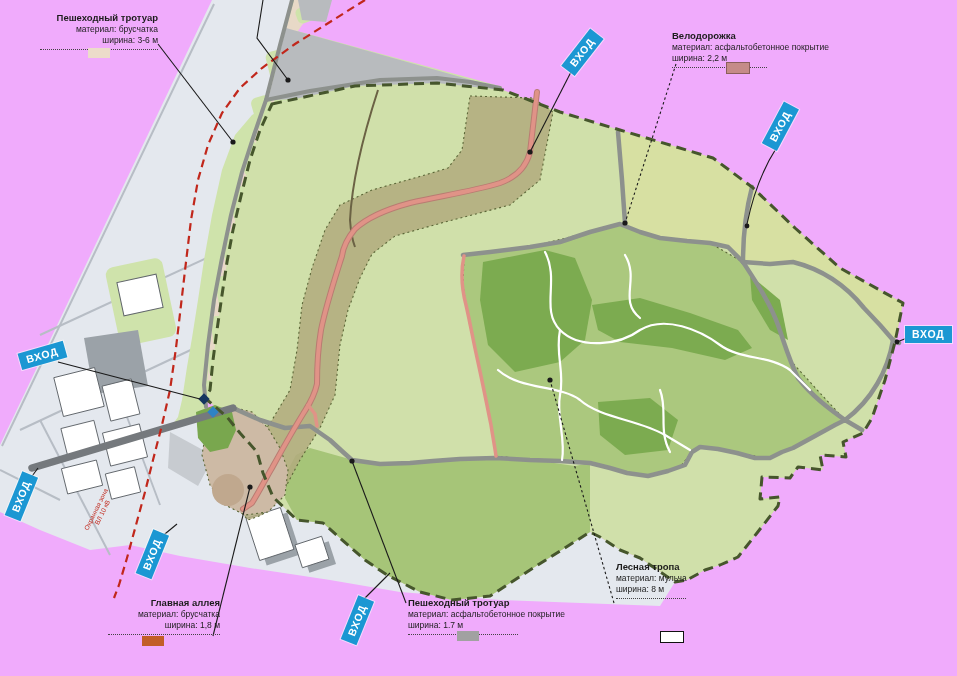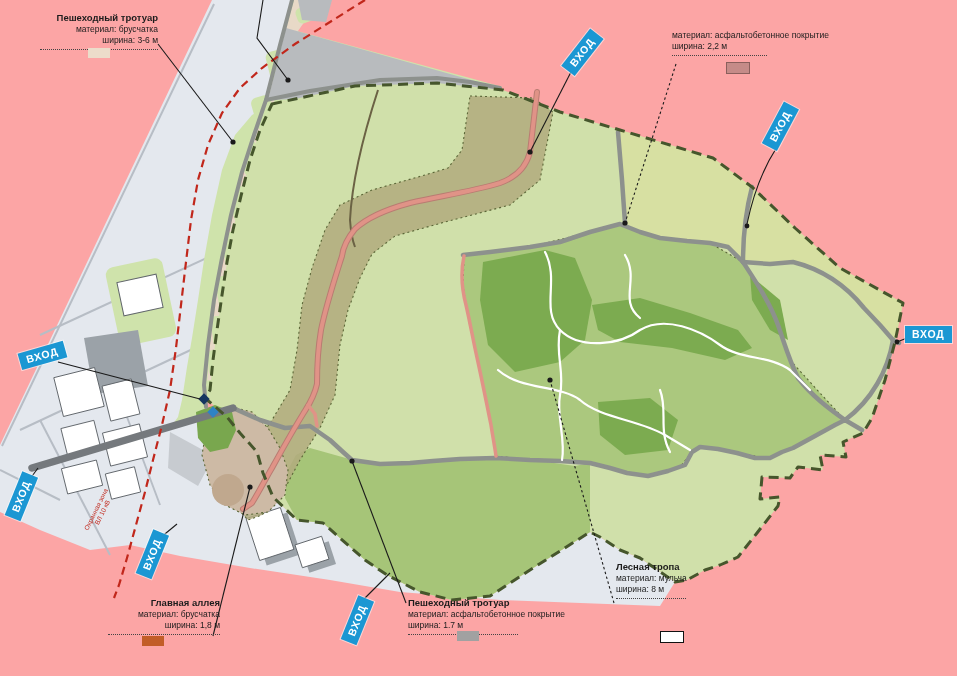--- a/index.html
+++ b/index.html
@@ -1,16 +1,16 @@
 <!DOCTYPE html>
 <html><head>
 <meta charset="utf-8">
 <style>
   html,body{margin:0;padding:0;background:#fff;}
-  .stage{position:relative;width:957px;height:676px;background:#fca5a5;overflow:hidden;
+  .stage{position:relative;width:957px;height:676px;background:#f0abfc;overflow:hidden;
          font-family:"Liberation Sans",sans-serif;color:#1c1c1c;}
   .stage svg{position:absolute;left:0;top:0;}
   
   .lbl{position:absolute;font-size:8.5px;line-height:1.3;}
   .lbl .t{font-weight:bold;font-size:9.5px;}
   .lbl .dots{border-bottom:1.5px dotted #444;height:2px;margin-top:1px;}
   .lbl.right{text-align:right;}
   .swatch{position:absolute;width:22px;height:10px;}
   
   .badge{position:absolute;background:#1b97d3;color:#fff;font-weight:bold;
@@ -193,20 +193,21 @@
 
 <div class="lbl right" style="left:40px;top:12px;width:118px;">
   <div class="t">Пешеходный тротуар</div>
   <div>материал: брусчатка</div>
   <div>ширина: 3-6 м</div>
   <div class="dots"></div>
 </div>
 <div class="swatch" style="left: 88px; top: 48px; background: rgb(236, 220, 202);"></div>
 
 <div class="lbl" style="left:672px;top:30px;width:230px;">
+  <div class="t">Велодорожка</div>
   <div>материал: асфальтобетонное покрытие</div>
   <div>ширина: 2,2 м</div>
   <div class="dots" style="width:95px;"></div>
 </div>
 <div class="swatch" style="left: 726px; top: 62px; border: 1px solid rgb(138, 95, 92); background: rgb(197, 139, 136);"></div>
 
 <div class="lbl right" style="left:108px;top:597px;width:112px;">
   <div class="t">Главная аллея</div>
   <div>материал: брусчатка</div>
   <div>ширина: 1,8 м</div>

